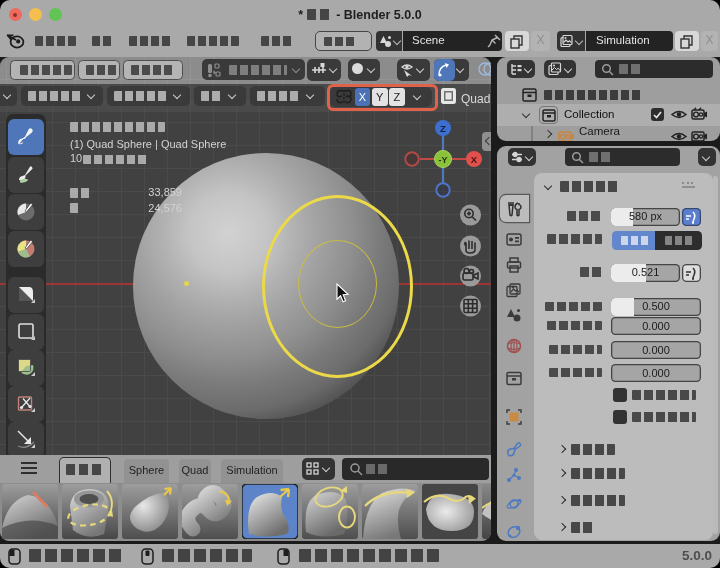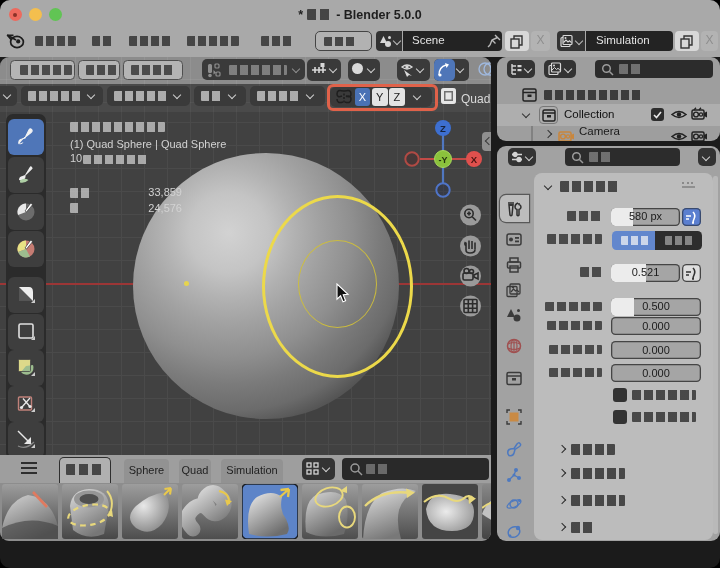--- a/index.html
+++ b/index.html
@@ -749,14 +749,38 @@
  <div class="abs" style="left:74px;top:349px;color:#1a1a1a">
         <span class="jp" style="width:54px;--p:12px;--h:11px"></span>
       </div>
  <span class="chevr" style="left:62px;top:378px"></span>
  <div class="abs" style="left:74px;top:376px;color:#1a1a1a">
         <span class="jp" style="width:22px;--p:12px;--h:11px"></span>
       </div>
  <div class="abs" style="left:216px;top:30px;width:4.5px;height:358px;background:#b9b9b9;border-radius:2px"></div>
 </div>
 
-
+<div class="abs" id="status" style="left:0;top:544px;width:720px;height:24px;background:#a9a9a9">
+ <svg class="abs" style="left:8px;top:4px" width="14" height="17" viewBox="0 0 14 17">
+        <rect x="1" y="1" width="11" height="15" rx="3.5" fill="none" stroke="#1e1e1e" stroke-width="1.5"></rect>
+        <path d="M1.5,4 Q1.5,1.5 4,1.5 L6.5,1.5 L6.5,8 L1.5,8 Z" fill="#1e1e1e"></path>
+      </svg>
+ <div class="abs" style="left:29px;top:5px;color:#1b1b1b">
+        <span class="jp" style="width:96px;--p:16px;--h:13px"></span>
+      </div>
+ <svg class="abs" style="left:141px;top:4px" width="14" height="17" viewBox="0 0 14 17">
+        <rect x="1" y="1" width="11" height="15" rx="3.5" fill="none" stroke="#1e1e1e" stroke-width="1.5"></rect>
+        <rect x="4.5" y="2.5" width="4" height="5.5" rx="1" fill="#1e1e1e"></rect>
+      </svg>
+ <div class="abs" style="left:162px;top:5px;color:#1b1b1b">
+        <span class="jp" style="width:90px;--p:16px;--h:13px"></span>
+      </div>
+ <svg class="abs" style="left:277px;top:4px" width="14" height="17" viewBox="0 0 14 17">
+        <rect x="1" y="1" width="11" height="15" rx="3.5" fill="none" stroke="#1e1e1e" stroke-width="1.5"></rect>
+        <path d="M6.5,1.5 L9,1.5 Q11.5,1.5 11.5,4 L11.5,8 L6.5,8 Z" fill="#1e1e1e"></path>
+      </svg>
+ <div class="abs" style="left:299px;top:5px;color:#1b1b1b">
+        <span class="jp" style="width:140px;--p:16px;--h:13px"></span>
+      </div>
+ <div class="abs" style="left:682px;top:4px;font-size:13.5px;font-weight:bold;color:#4e4e4e">5.0.0</div>
 </div>
 
+</div>
+
 </body></html>

